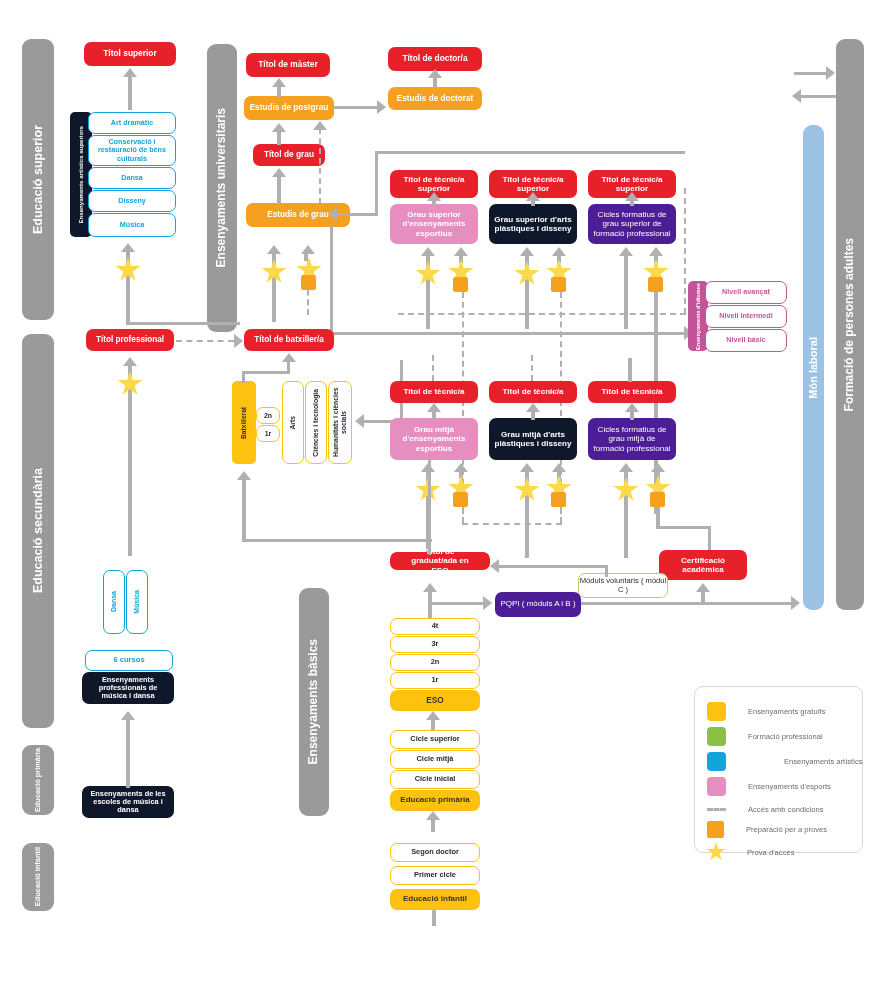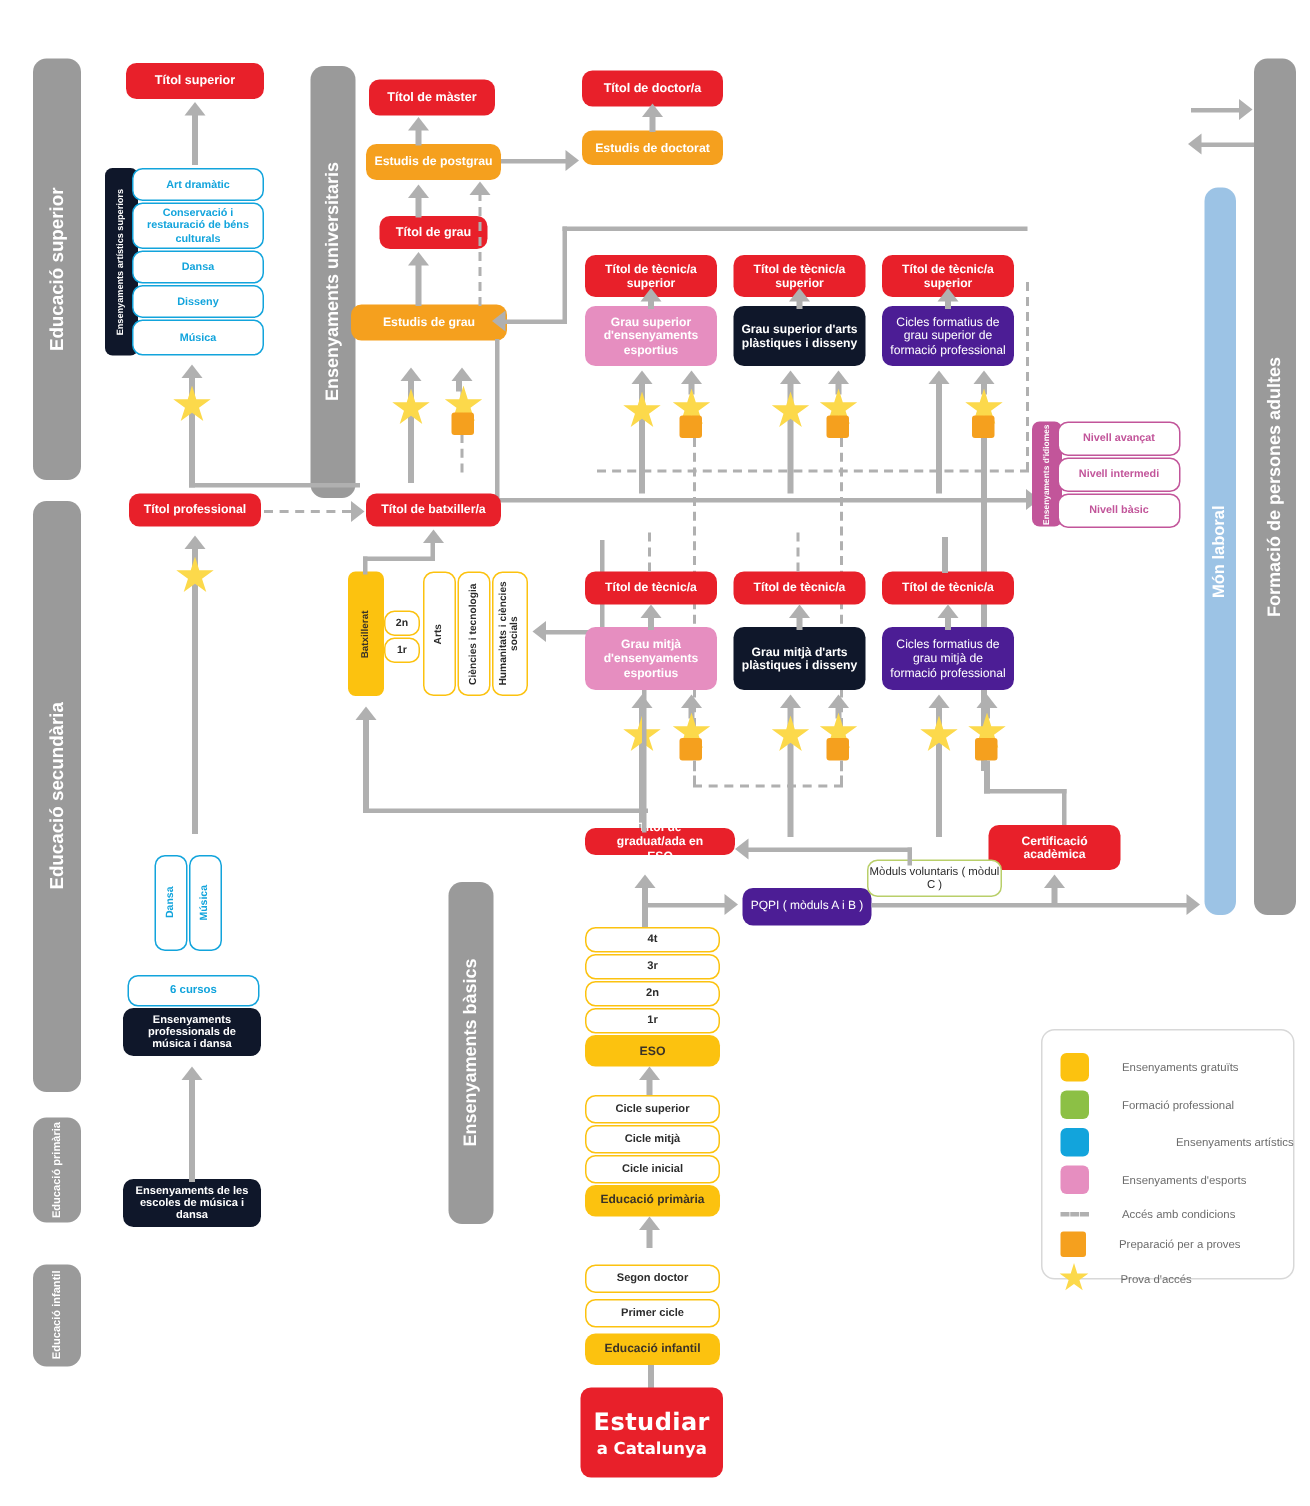--- a/index.html
+++ b/index.html
@@ -120,21 +120,21 @@
   <div class="ln" style="left:126px;top:250px;width:4px;height:75px;"></div>
   <div class="ar ar-up" style="left:121px;top:243px;"></div>
   <div class="star" style="left:115px;top:257px;"></div>
   <div class="ln" style="left:126px;top:322px;width:114px;height:3px;"></div>
 
   <div class="box red" style="left:246px;top:53px;width:84px;height:24px;font-size:8.4px;">Títol de màster</div>
   <div class="box red" style="left:388px;top:47px;width:94px;height:24px;font-size:8.4px;">Títol de doctor/a</div>
   <div class="box orange" style="left:244px;top:96px;width:90px;height:24px;font-size:8.2px;">Estudis de postgrau</div>
   <div class="box orange" style="left:388px;top:87px;width:94px;height:23px;font-size:8.2px;">Estudis de doctorat</div>
   <div class="box red" style="left:253px;top:144px;width:72px;height:22px;font-size:8.4px;">Títol de grau</div>
-  <div class="box orange" style="left:234px;top:203px;width:104px;height:24px;font-size:8.2px;">Estudis de grau</div>
+  <div class="box orange" style="left:246px;top:203px;width:104px;height:24px;font-size:8.2px;">Estudis de grau</div>
 
   <div class="ln" style="left:277px;top:85px;width:4px;height:12px;"></div>
   <div class="ar ar-up" style="left:272px;top:78px;"></div>
 
   <div class="ln" style="left:334px;top:106px;width:44px;height:3px;"></div>
   <div class="ar ar-rt" style="left:377px;top:100px;"></div>
 
   <div class="ln" style="left:433px;top:76px;width:4px;height:12px;"></div>
   <div class="ar ar-up" style="left:428px;top:69px;"></div>
 
@@ -358,24 +358,20 @@
   <div class="box ol-blue" style="left:126px;top:570px;width:22px;height:64px;font-size:7px;">
     <span class="vtext">Música</span>
   </div>
   <div class="box ol-blue" style="left:85px;top:650px;width:88px;height:21px;font-size:7.6px;">6 cursos</div>
   <div class="box blue" style="left:82px;top:672px;width:92px;height:32px;font-size:7.4px;padding:0 4px;">Ensenyaments professionals de música i dansa</div>
   <div class="box blue" style="left:82px;top:786px;width:92px;height:32px;font-size:7.4px;padding:0 4px;">Ensenyaments de les escoles de música i dansa</div>
 
   <div class="ln" style="left:126px;top:718px;width:4px;height:70px;"></div>
   <div class="ar ar-up" style="left:121px;top:711px;"></div>
 
-  <div id="estudiar">
-    <div class="l1">Estudiar</div>
-    <div class="l2">a Catalunya</div>
-  </div>
 
   <div id="legend">
     <div class="lg-row" style="top:14px;">
       <div class="lg-sw" style="background:#fcc20f;"></div>
       <div class="lg-tx">Ensenyaments gratuïts</div>
     </div>
     <div class="lg-row" style="top:39px;">
       <div class="lg-sw" style="background:#8cc045;"></div>
       <div class="lg-tx">Formació professional</div>
     </div>

